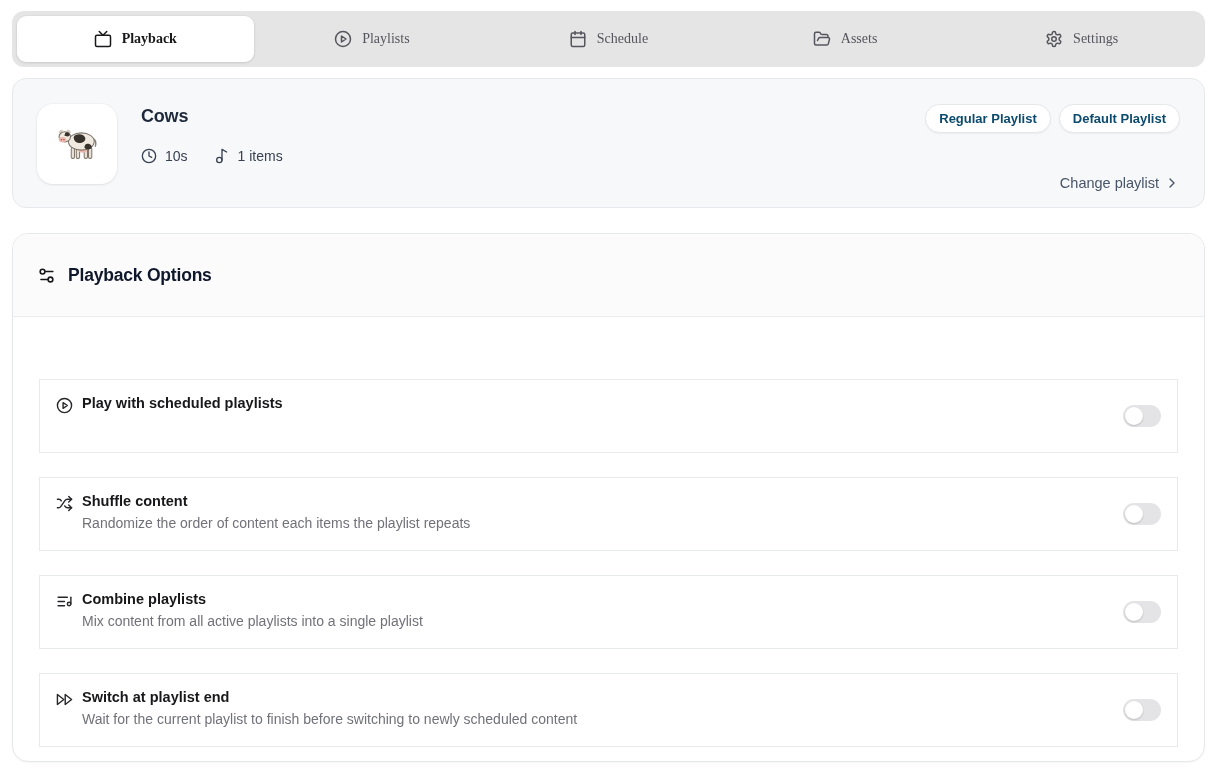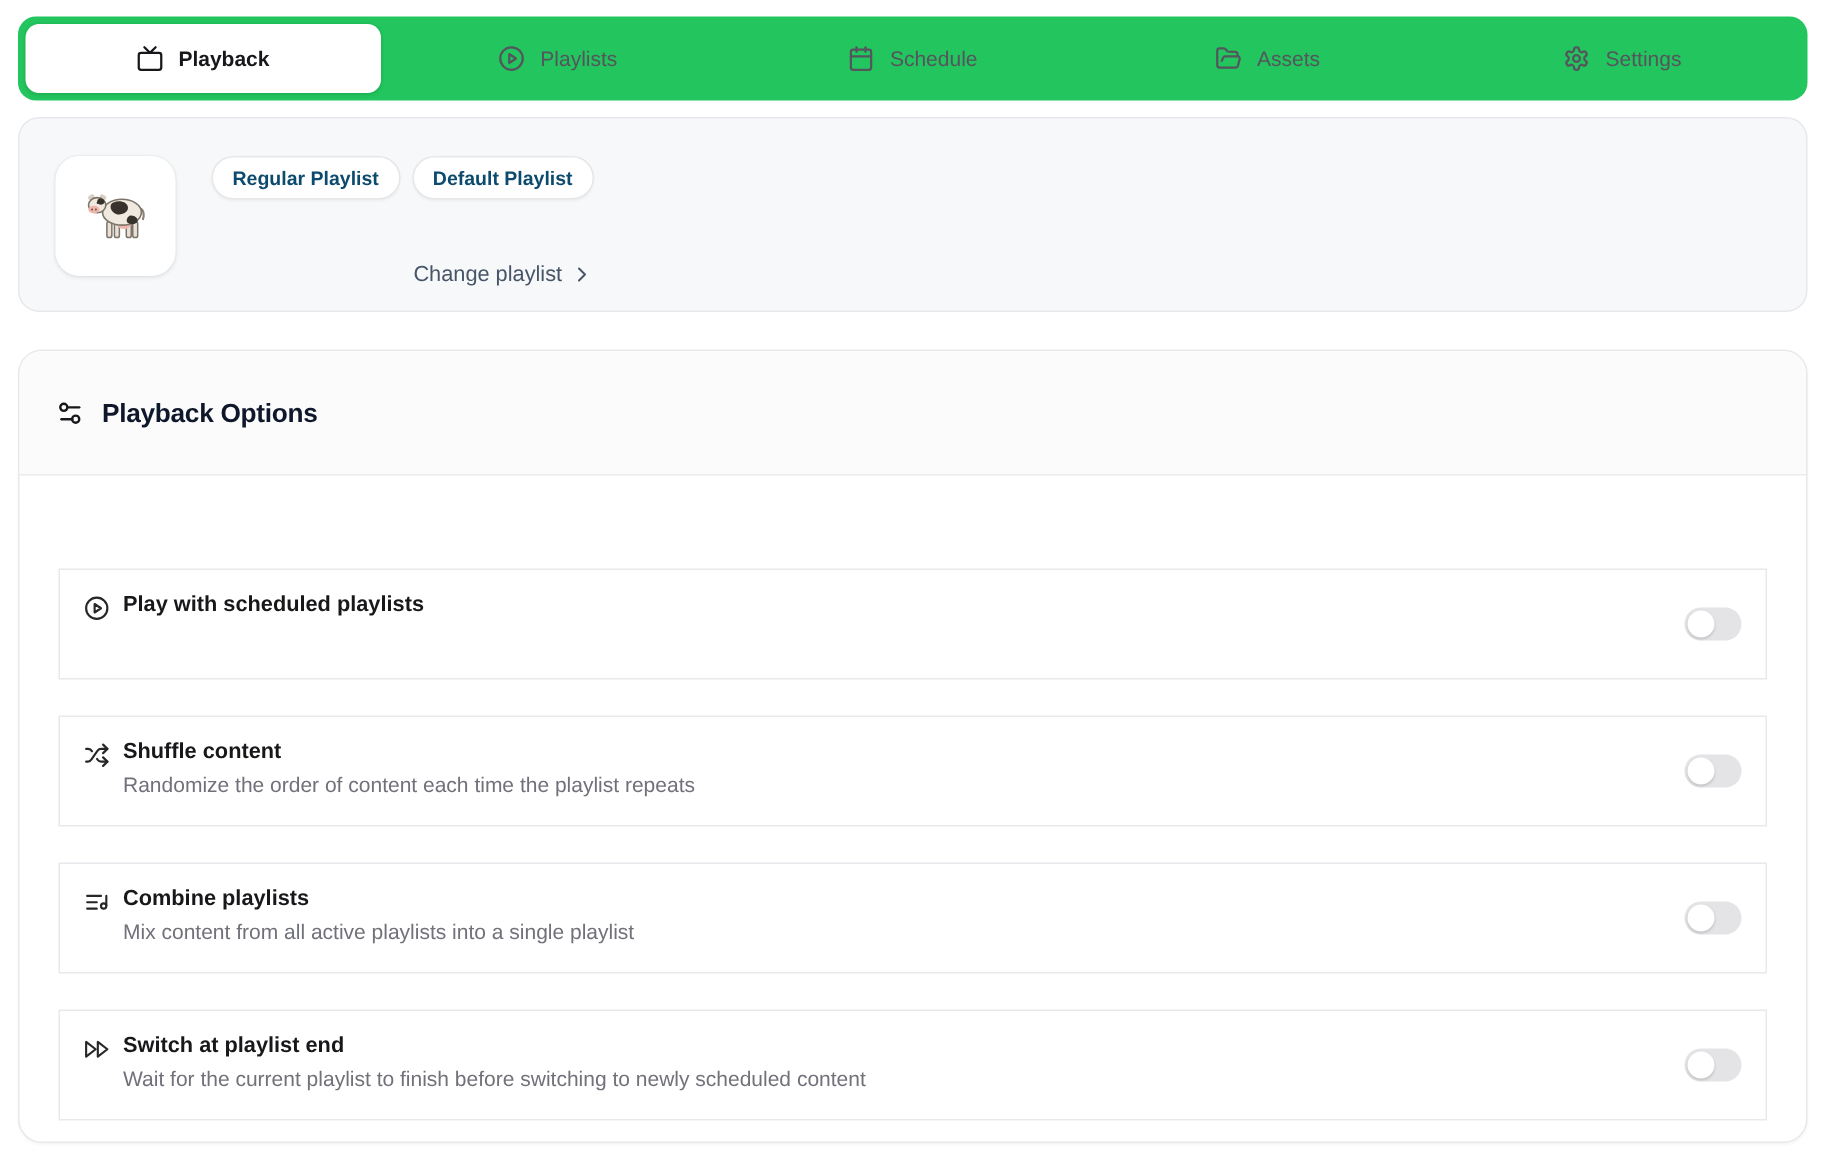--- a/index.html
+++ b/index.html
@@ -10,24 +10,25 @@
     color: #18181b;
     overflow: hidden;
     -webkit-font-smoothing: antialiased;
   }
   svg { display: block; }
 
   
   .nav {
     margin: 11px 12px 0;
     height: 56px;
-    background: #22c55e;
+    background: #e5e5e5;
     border-radius: 12px;
     display: flex;
     padding: 5px;
+    font-family: Liberation Serif, serif;
   }
   .tab {
     flex: 1 1 0;
     display: flex;
     align-items: center;
     justify-content: center;
     gap: 10px;
     font-size: 14px;
     color: #55555d;
     border-radius: 9px;
@@ -241,20 +242,39 @@
       <ellipse cx="9.5" cy="14.5" rx="3.2" ry="2.1" fill="#d8cfc2" transform="rotate(-32 9.5 14.5)"></ellipse>
       <ellipse cx="15" cy="22" rx="8" ry="7" fill="#f0e9df" stroke="#7d746a" stroke-width="1.5"></ellipse>
       <path d="M17.5 15.8c3-.2 5 2 4.2 4-.9 2.2-5.2 2.2-6.3.1-.9-1.6.2-4 2.1-4.1z" fill="#37322c"></path>
       <ellipse cx="12" cy="26" rx="5.2" ry="3.6" fill="#efb7ac"></ellipse>
       <circle cx="10.3" cy="26" r=".9" fill="#7a4a42"></circle>
       <circle cx="13.8" cy="26" r=".9" fill="#7a4a42"></circle>
       <circle cx="15.5" cy="19.8" r="1" fill="#2b2b2b"></circle>
     </svg>
   </div>
 
+  <div class="pinfo">
+    <div class="ptitle">Cows</div>
+    <div class="pmeta">
+      <div class="meta-item">
+        <svg viewBox="0 0 24 24">
+            <circle cx="12" cy="12" r="10"></circle>
+            <polyline points="12 6 12 12 16 14"></polyline>
+          </svg>
+        <span>10s</span>
+      </div>
+      <div class="meta-item">
+        <svg viewBox="0 0 24 24">
+            <circle cx="8" cy="18" r="4"></circle>
+            <path d="M12 18V2l7 4"></path>
+          </svg>
+        <span>1 items</span>
+      </div>
+    </div>
+  </div>
 
   <div class="pright">
     <div class="badges">
       <span class="badge">Regular Playlist</span>
       <span class="badge">Default Playlist</span>
     </div>
     <div class="change-link">
       <span>Change playlist</span>
       <svg viewBox="0 0 24 24">
           <polyline points="9 18 15 12 9 6"></polyline>
@@ -296,21 +316,21 @@
         <svg viewBox="0 0 24 24">
             <path d="M2 18h1.4c1.3 0 2.5-.6 3.3-1.7l6.1-8.6c.8-1.1 2-1.7 3.3-1.7H22"></path>
             <path d="m18 2 4 4-4 4"></path>
             <path d="M2 6h1.9c1.5 0 2.9.9 3.6 2.2"></path>
             <path d="M22 18h-5.9c-1.3 0-2.6-.7-3.3-1.8l-.5-.8"></path>
             <path d="m18 14 4 4-4 4"></path>
           </svg>
       </span>
       <div>
         <div class="opt-label">Shuffle content</div>
-        <div class="opt-desc">Randomize the order of content each time the playlist repeats</div>
+        <div class="opt-desc">Randomize the order of content each items the playlist repeats</div>
       </div>
       <div class="switch">
           <div class="knob"></div>
         </div>
     </div>
 
     <div class="opt-row">
       <span class="opt-icon">
         <svg viewBox="0 0 24 24">
             <path d="M21 15V6"></path>

